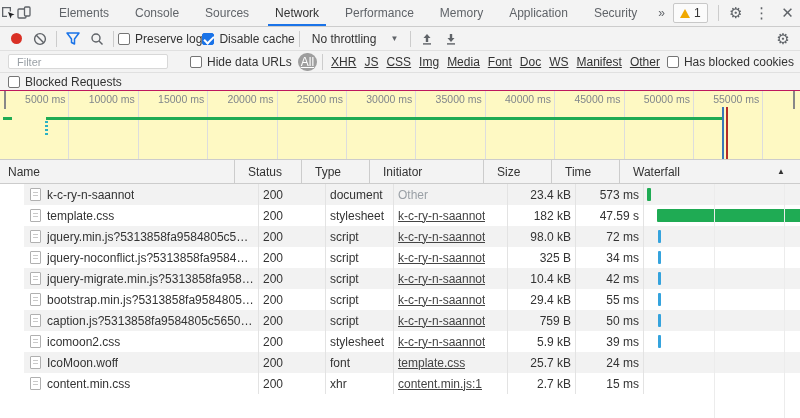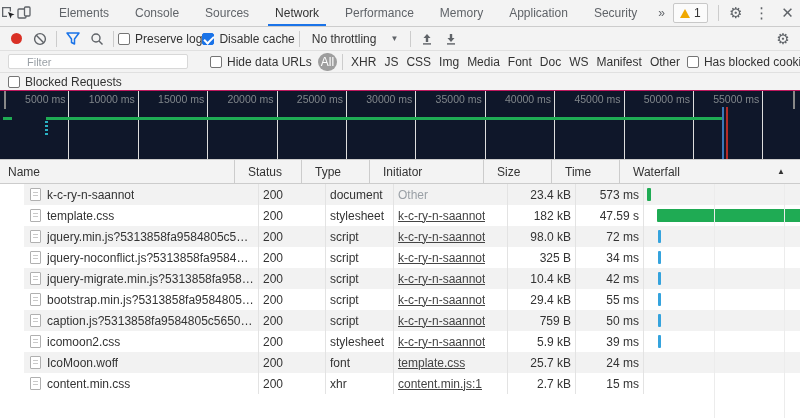--- a/index.html
+++ b/index.html
@@ -28,32 +28,32 @@
   .chk { display:flex; align-items:center; gap:5px; margin:0 0; cursor:pointer; color:#333; white-space:nowrap; }
   .box { width:12px; height:12px; border:1px solid #757575; border-radius:2px; background:#fff; flex:0 0 12px; }
   .box.checked { background:#1a73e8; border-color:#1a73e8; position:relative; }
   .box.checked::after { content:""; position:absolute; left:3px; top:0px; width:4px; height:8px; border:solid #fff; border-width:0 2px 2px 0; transform:rotate(45deg); }
   .select { display:flex; align-items:center; gap:14px; margin:0 8px; color:#333; cursor:pointer; white-space:nowrap; }
   .dd-arrow { font-size:8px; color:#5f6368; }
   .spacer { flex:1; }
 
   
   .filterrow { height:22px; background:#f3f3f3; border-bottom:1px solid #e0e0e0; display:flex; align-items:center; padding:0 8px; flex:0 0 22px; }
-  .filter-input { width:200px; height:15px; border:1px solid #d8d8d8; background:#fff; border-radius:2px; font-size:11px; padding:0 18px; color:#333; font-family:"Liberation Sans", sans-serif; outline:none; }
+  .filter-input { width:200px; height:15px; border:1px solid #d8d8d8; background:#fff; border-radius:2px; font-size:11px; padding:0 8px; color:#333; font-family:"Liberation Sans", sans-serif; outline:none; }
   .filter-input::placeholder { color:#9aa0a6; }
   .typefilters { display:flex; align-items:center; gap:2px; margin-left:6px; }
-  .pill { padding:2px 3px; border-radius:9px; color:#333; cursor:pointer; white-space:nowrap; }
+  .pill { padding:2px 3px; border-radius:9px; color:#333; cursor:pointer; white-space:nowrap;text-decoration:underline; }
   .pill.active { background:#9e9e9e; color:#fff; }
   .filterrow .vsep { margin:0 3px; }
 
   
   .blockedrow { height:18px; background:#f3f3f3; border-bottom:1px solid #be185d; display:flex; align-items:center; padding:0 8px; flex:0 0 18px; }
 
   
-  .overview { position:relative; height:69px; flex:0 0 69px; border-bottom:1px solid #ccc; background:#0f172a; overflow:hidden; }
+  .overview { position:relative; height:69px; flex:0 0 69px; border-bottom:1px solid #ccc; background:#fef9c3; overflow:hidden; }
   .ruler { position:absolute; inset:0; display:flex; }
   .tick-cell { width:69.4px; flex:0 0 69.4px; border-right:1px solid #ddd; font-size:10.5px; color:#80868b; text-align:right; padding:2px 3px 0 0; }
   .ov-handle { position:absolute; top:0; width:2px; height:18px; background:#888; }
   .ov-seg { position:absolute; }
   .bar-green { background:#1fab54; }
   .dash-teal { background:repeating-linear-gradient(to bottom,#2bb2c4 0 2px,transparent 2px 4px); }
   .line-blue { background:#3b76b8; }
   .line-red  { background:#b52b27; }
 
   

